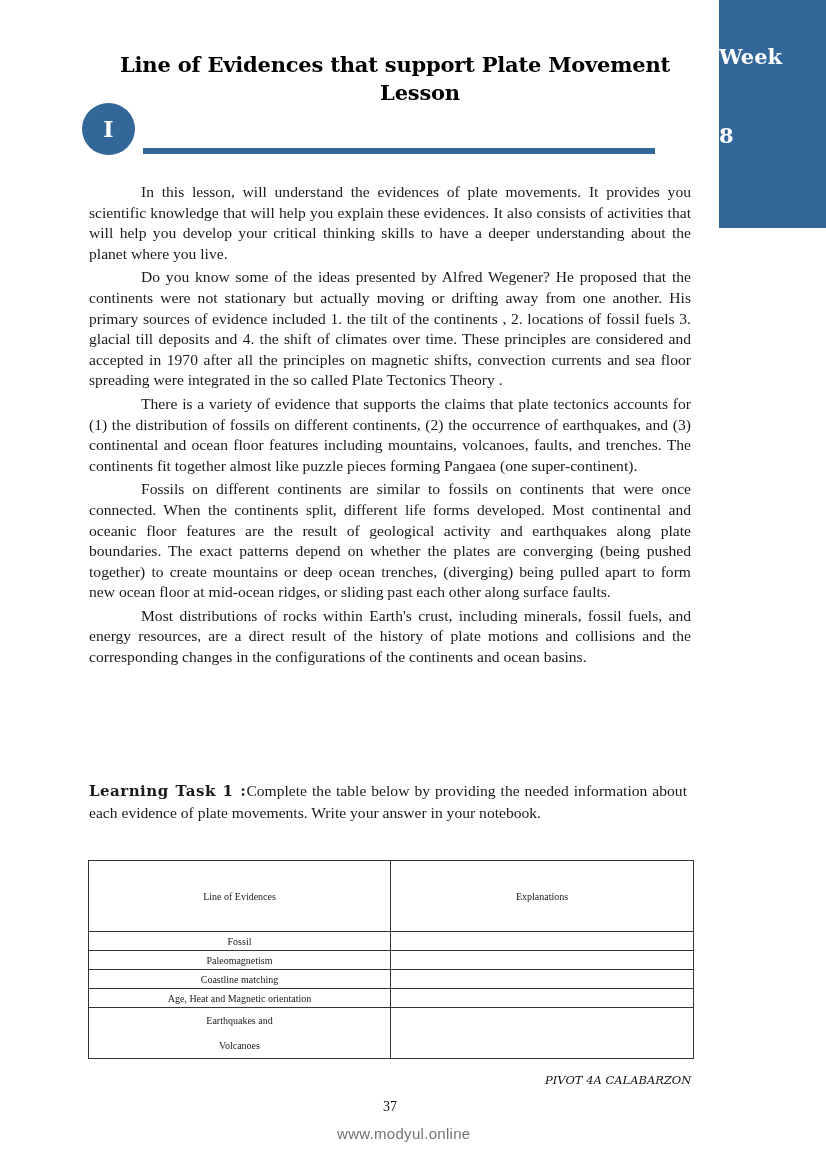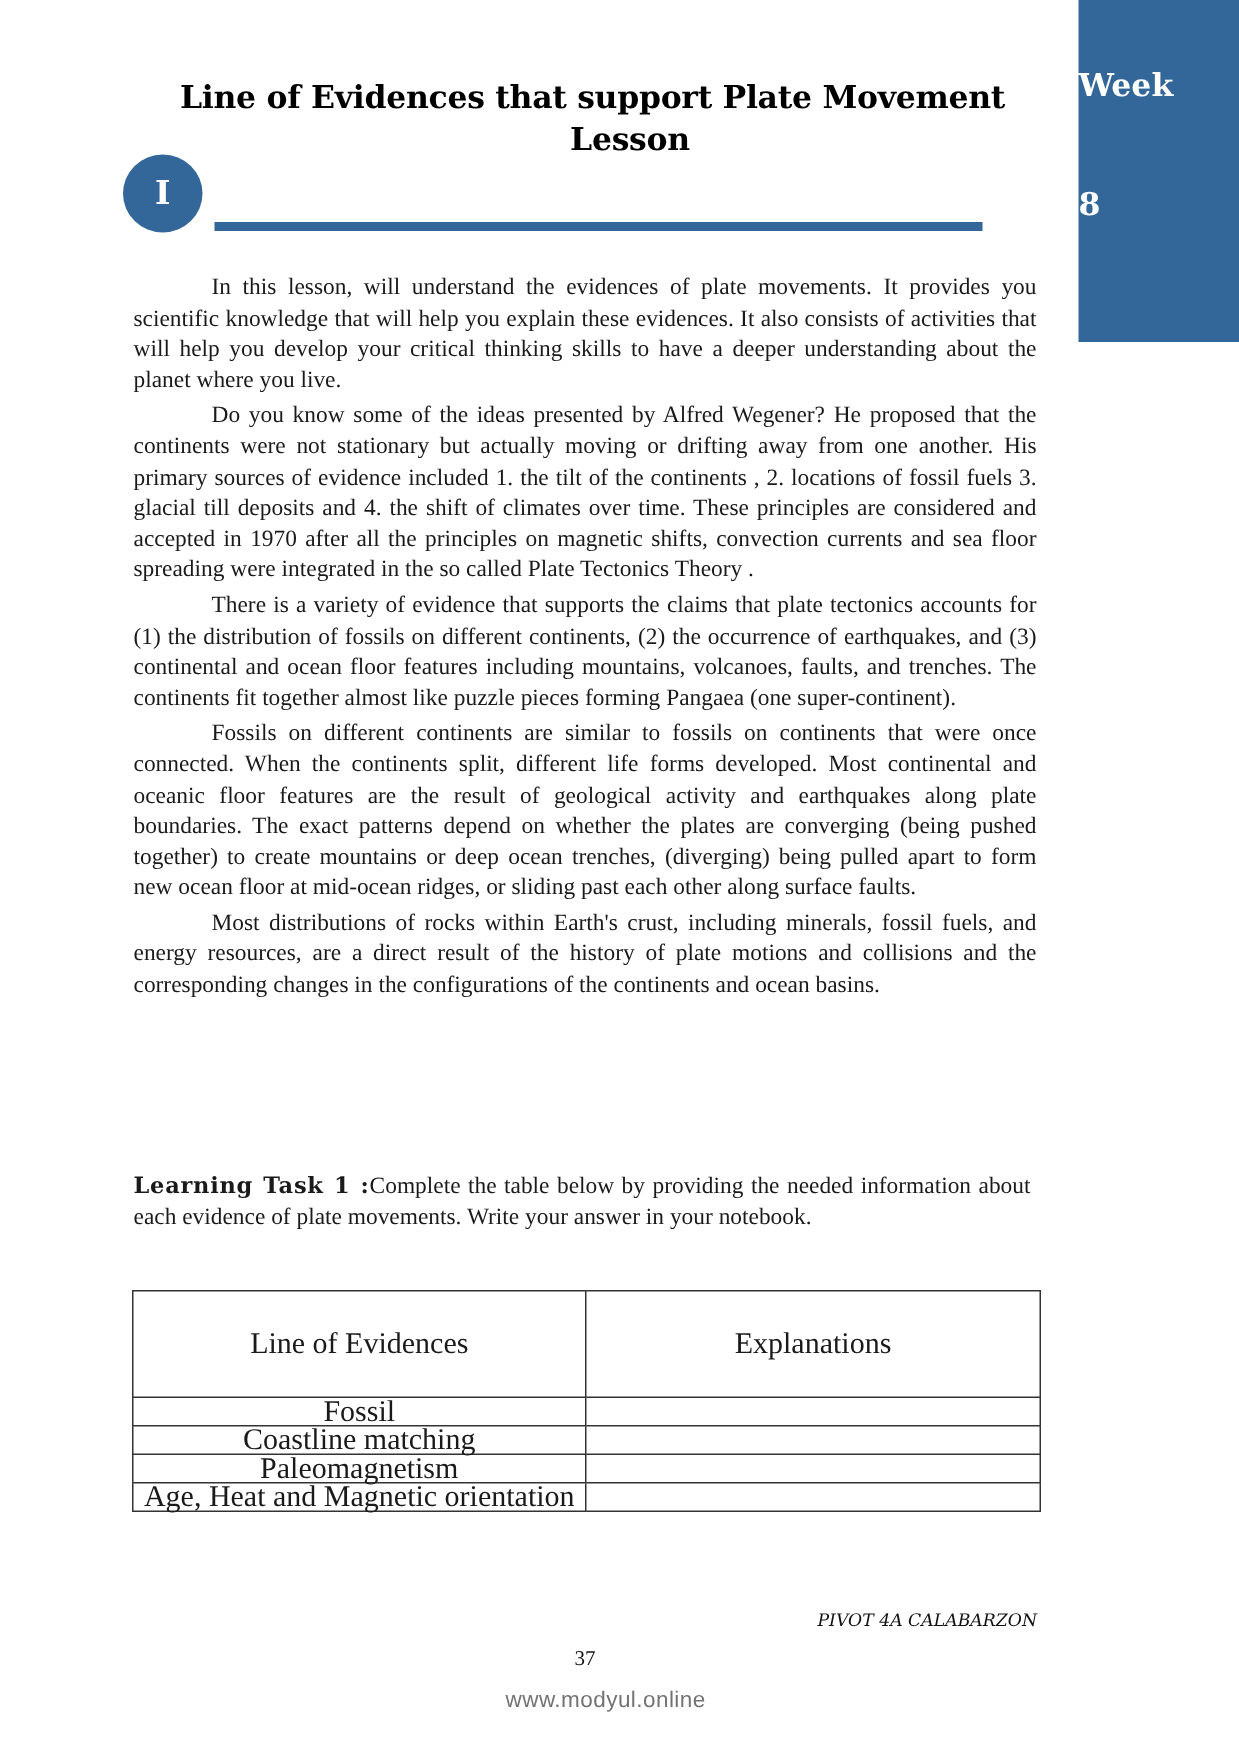--- a/index.html
+++ b/index.html
@@ -106,21 +106,21 @@
       font-size: 15px;
       letter-spacing: 0.5px;
     }
     table.evidence {
       position: absolute;
       left: 88px;
       top: 860px;
       width: 606px;
       border-collapse: collapse;
       font-family: "Liberation Serif", "DejaVu Serif", serif;
-      font-size: 20px;
+      font-size: 10px;
       padding-left: 32px;
     }
     table.evidence td, table.evidence th {
       border: 1.5px solid #333;
       padding: 0;
       text-align: center;
       font-weight: normal;
       line-height: 17px;
     }
     table.evidence th { height: 70px; }
@@ -184,29 +184,36 @@
   <tbody>
       <tr>
     <th class="col1">Line of Evidences</th>
     <th>Explanations</th>
   </tr>
   <tr class="row">
     <td class="col1">Fossil</td>
     <td></td>
   </tr>
   <tr class="row">
+    <td class="col1">Paleomagnetism</td>
+    <td></td>
+  </tr>
+  <tr class="row">
     <td class="col1">Coastline matching</td>
     <td></td>
   </tr>
   <tr class="row">
-    <td class="col1">Paleomagnetism</td>
-    <td></td>
-  </tr>
-  <tr class="row">
     <td class="col1">Age, Heat and Magnetic orientation</td>
+    <td></td>
+  </tr>
+  <tr class="row-tall">
+    <td class="col1">
+      <div>Earthquakes and</div>
+      <div>Volcanoes</div>
+    </td>
     <td></td>
   </tr>
 </tbody>
   </table>
 
 <div class="footer-org">PIVOT 4A CALABARZON</div>
 <div class="page-number">37</div>
 <div class="watermark">www.modyul.online</div>
 
 </body></html>

